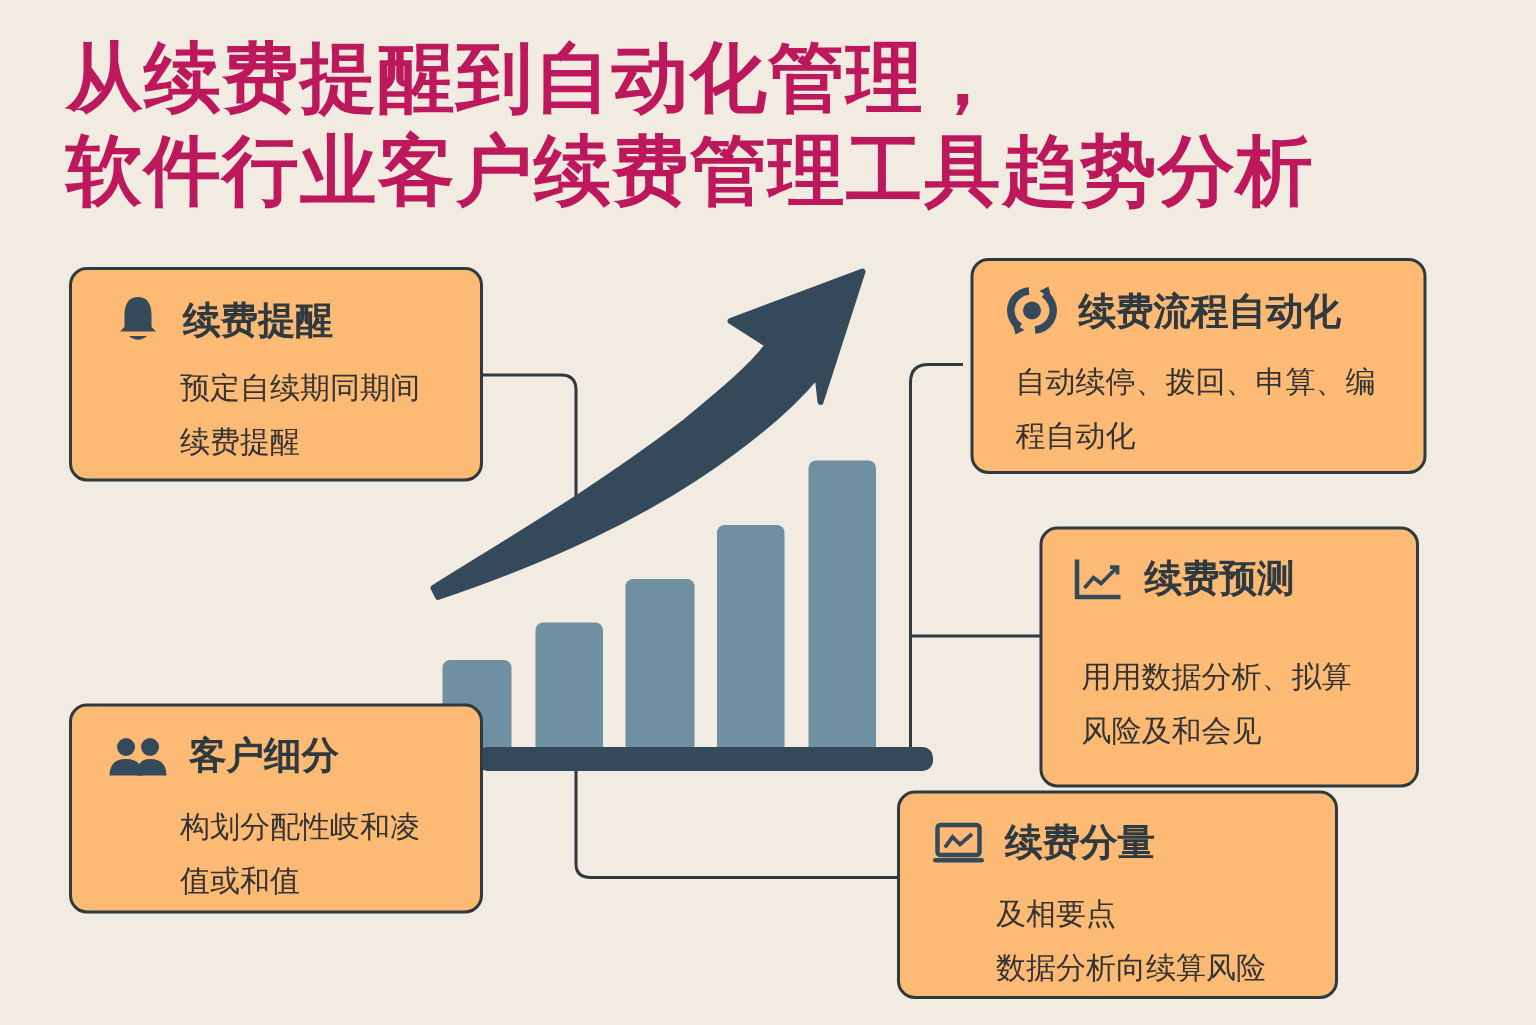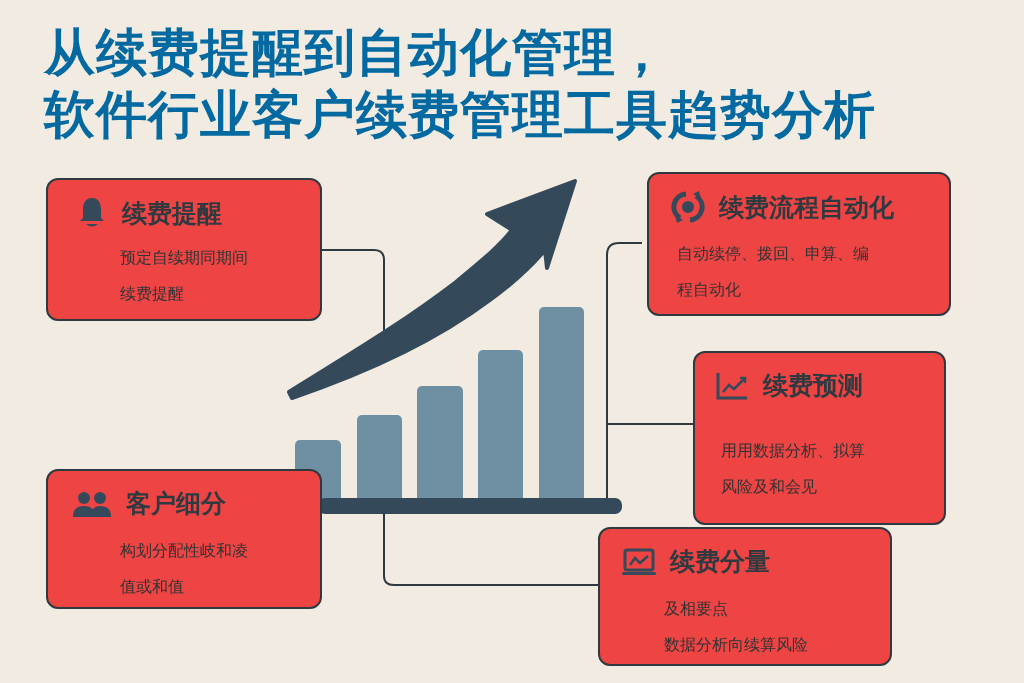--- a/index.html
+++ b/index.html
@@ -6,38 +6,38 @@
   body {
     width: 1024px; height: 683px; overflow: hidden;
     background: #f1ebe1;
     font-family: "DejaVu Sans", "Liberation Sans", sans-serif;
     color: #2f3a40;
     position: relative;
   }
   .title {
     position: absolute; left: 44px; top: 22px;
     font-size: 51px; font-weight: bold; line-height: 62px;
-    color: #0369a1; letter-spacing: 1px;
+    color: #be185d; letter-spacing: 1px;
   }
   .card {
     position: absolute;
-    background: #ef4444;
+    background: #fdba74;
     border: 2px solid #2f3a40;
     border-radius: 12px;
     box-sizing: border-box;
     padding-left: 12px;
   }
   .card-head {
     position: absolute; display: flex; align-items: center; gap: 14px;
   }
   .card-title {
     font-size: 25px; font-weight: bold; color: #2f3a40;
   }
   .card-body {
-    position: absolute; font-size: 16px; line-height: 36px; color: #333;
+    position: absolute; font-size: 20px; line-height: 36px; color: #333;
   }
   .icon svg { display: block; }
   svg.lines { position: absolute; left: 0; top: 0; }
 </style>
 </head>
 <body>
 
 <div class="title">
   <div>从续费提醒到自动化管理，</div>
   <div>软件行业客户续费管理工具趋势分析</div>

